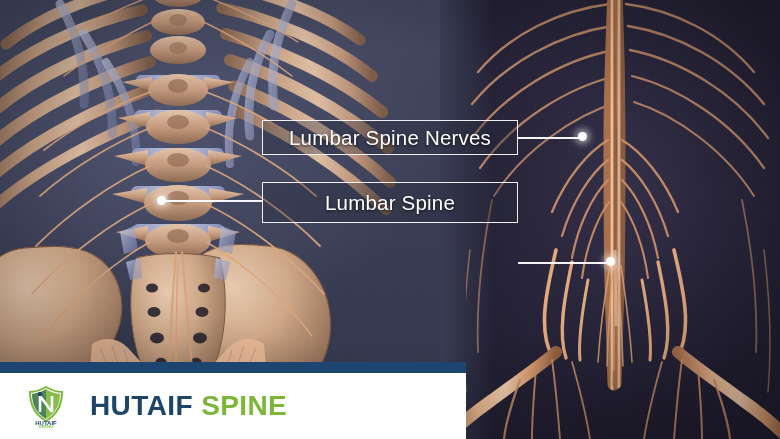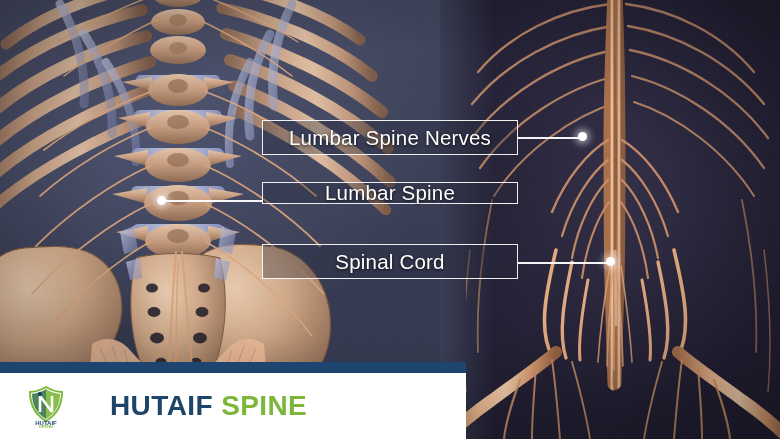--- a/index.html
+++ b/index.html
@@ -37,32 +37,32 @@
     position:absolute;box-sizing:border-box;
     border:1.5px solid rgba(255,255,255,.92);
     background:rgba(38,40,60,.34);
     color:#fff;
     display:flex;align-items:center;justify-content:center;
     letter-spacing:.2px;
     text-shadow:0 1px 3px rgba(0,0,0,.75);
     font-weight:400;
   }
   #c0{left:262px;top:120px;width:256px;height:35px;font-size:20.5px;}
-  #c1{left:262px;top:182px;width:256px;height:22px;font-size:20.5px;}
+  #c1{left:262px;top:182px;width:256px;height:41px;font-size:20.5px;}
   #c2{left:262px;top:244px;width:256px;height:35px;font-size:20.5px;}
   .leader{position:absolute;height:1.6px;background:rgba(255,255,255,.95);}
   .dot{
     position:absolute;width:9px;height:9px;border-radius:50%;
     background:#fff;box-shadow:0 0 7px 3px rgba(255,255,255,.55);
   }
   
   .footer-bar{position:absolute;left:0;top:362px;width:466px;height:11px;background:#1e4470;}
   .footer{
     position:absolute;left:0;top:373px;width:466px;height:66px;background:#fff;
-    display:flex;align-items:center;gap:20px;
+    display:flex;align-items:center;
   }
   .logo-mark{margin-left:24px;width:44px;height:44px;flex:none;}
   .brand{margin-left:22px;font-size:28px;font-weight:700;letter-spacing:.4px;}
   .brand .b1{color:#1d4469;}
   .brand .b2{color:#7cb73a;}
 </style>
 </head>
 <body>
 
 <div id="stage">
@@ -348,23 +348,20 @@
   </div>
 
   <div class="leader" style="left:162px;top:200px;width:100px;"></div>
   <div class="dot" style="left:157px;top:196px;"></div>
   <div class="callout" id="c1">
     <span>Lumbar Spine</span>
   </div>
 
   <div class="leader" style="left:518px;top:262px;width:93px;"></div>
   <div class="dot" style="left:606px;top:257px;"></div>
-  <div class="callout" id="c2">
-    <span>Spinal Cord</span>
-  </div>
 
   <div class="footer-bar"></div>
   <div class="footer">
 
     <svg class="logo-mark" viewBox="0 0 44 44">
       <path d="M22 3 C29 7 35 8 38 8 C38 20 34 30 22 37 C10 30 6 20 6 8 C9 8 15 7 22 3 Z" fill="#ffffff" stroke="#7cb73a" stroke-width="2"></path>
       <path d="M22 5 C27 8.5 33 9.6 36 9.8 C36 20 32.5 28.6 22 35 Z" fill="#7cb73a" opacity=".9"></path>
       <path d="M22 5 C17 8.5 11 9.6 8 9.8 C8 20 11.5 28.6 22 35 Z" fill="#2f6f3e" opacity=".85"></path>
       <path d="M16 12 L16 28 M16 12 L28 28 M28 12 L28 28" stroke="#ffffff" stroke-width="2.6" fill="none"></path>
       <circle cx="16" cy="10" r="2.2" fill="#1d4469"></circle>

